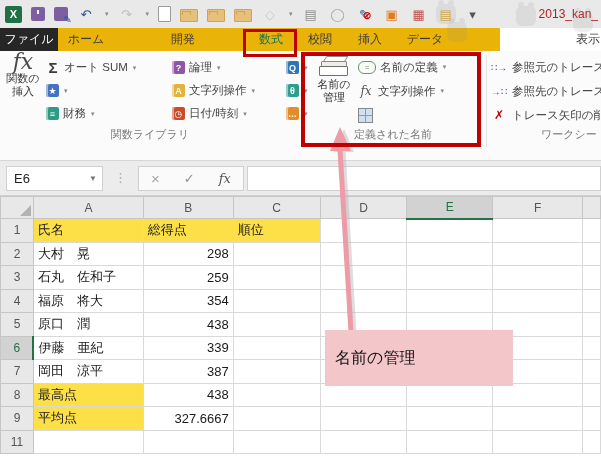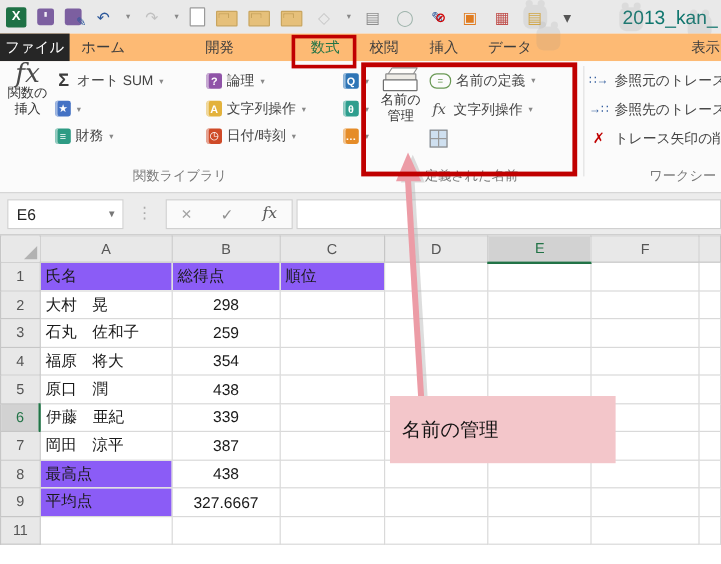--- a/index.html
+++ b/index.html
@@ -13,25 +13,25 @@
   .q-xl{width:17px;height:17px;background:#1e7145;color:#fff;font-size:11px;font-weight:bold;border-radius:2px}
   .q-floppy{width:14px;height:14px;background:#7c5fa0;border-radius:2px}
   .q-floppy::before{content:"";position:absolute;top:3px;left:6px;right:6px;height:4px;background:#fff;opacity:.9}
   .q-floppy::after{content:"";position:absolute;bottom:3px;left:7px;right:7px;height:3px;background:#d9cfe8}
   .q-edit::before{content:"✎";position:absolute;right:-4px;bottom:-4px;font-size:10px;color:#2b579a;background:none;height:auto;left:auto;top:auto;opacity:1}
   .q-page{width:11px;height:14px;background:#fff;border:1px solid #9a9a9a;border-radius:1px}
   .q-folder{width:16px;height:11px;background:#e6c07a;border:1px solid #c9a55e;border-radius:1px;margin-top:3px}
   .q-folder::before{content:"";position:absolute;top:1px;left:1px;width:7px;height:3px;background:#e6c07a;border:1px solid #c9a55e;border-bottom:none;border-radius:1px 1px 0 0}
   .q-nopen::after{content:"⊘";position:absolute;left:7px;top:5px;font-size:11px;color:#d00000;font-weight:bold}
   .dd{font-size:7px;color:#888;margin-left:1px}
-  .title-text{position:absolute;right:3px;top:7px;font-size:16px;color:#0f766e}
+  .title-text{position:absolute;right:3px;top:7px;font-size:12px;color:#b91c1c}
   .ghost{position:absolute;width:20px;height:20px;background:#8f8f8f;opacity:.14;border-radius:6px}
   .ghost::before{content:"";position:absolute;top:-4px;left:2px;width:6px;height:6px;background:#8f8f8f;border-radius:3px;box-shadow:10px 0 0 #8f8f8f}
   
-  .tabbar{position:absolute;left:0;top:28px;width:601px;height:23px;background:#fdba74}
+  .tabbar{position:absolute;left:0;top:28px;width:500px;height:23px;background:#eab308}
   .tab{position:absolute;top:0;height:23px;display:flex;align-items:center;justify-content:center;
        font-size:12px;color:#3d3d3d;cursor:default;white-space:nowrap}
   #t-file{left:0;width:58px;background:#262626;color:#fff}
   #t-home{left:63px;width:46px}
   #t-my{left:109px;width:50px}
   #t-dev{left:161px;width:44px}
   #t-form{left:246px;width:50px;color:#217346}
   #t-rev{left:299px;width:42px}
   #t-ins{left:349px;width:42px}
   #t-data{left:400px;width:50px}
@@ -61,21 +61,21 @@
   .bk{width:13px;height:13px;border-radius:2px;display:inline-flex;align-items:center;justify-content:center;
       color:#fff;font-size:9px;font-weight:bold;box-shadow:inset 2px 0 0 rgba(255,255,255,.5);flex:none}
   .tag-ic{width:16px;height:11px;border:1px solid #6a9955;border-radius:6px;display:inline-flex;
           align-items:center;justify-content:center;font-size:8px;color:#6a9955;flex:none}
   .fx-sm{font-family:"DejaVu Serif","Liberation Serif",serif;font-style:italic;font-size:12px;color:#555;width:16px;text-align:center}
   .grid-ic{width:13px;height:13px;border:1px solid #888;flex:none;
            background:linear-gradient(#999,#999) 50% 0/1px 100% no-repeat,
                       linear-gradient(#999,#999) 0 50%/100% 1px no-repeat,#cfe0f0}
   .tr-ic{width:18px;text-align:center;font-size:10px;color:#2b579a;flex:none}
   .tr-ic.red{color:#c00000;font-size:12px}
-  .grouplabel{position:absolute;top:88px;font-size:11px;color:#777;white-space:nowrap}
+  .grouplabel{position:absolute;top:76px;font-size:11px;color:#777;white-space:nowrap}
   #gl-lib{left:0;width:300px;text-align:center}
   #gl-dn{left:318px;width:150px;text-align:center}
   #gl-ws{left:541px;width:60px;overflow:hidden}
   .vsep{position:absolute;left:486px;top:4px;height:92px;width:1px;background:#e2e2e2}
   
   .fbar{position:absolute;left:0;top:160px;width:601px;height:36px;background:#ececec;
         border-top:1px solid #d6d6d6;border-bottom:1px solid #cfcfcf;box-sizing:border-box}
   .namebox{position:absolute;left:6px;top:5px;width:97px;height:25px;background:#fff;border:1px solid #d0d0d0;
            box-sizing:border-box;font-size:13px;color:#222;display:flex;align-items:center;padding-left:7px}
   .nb-dd{position:absolute;right:5px;font-size:8px;color:#777}
@@ -91,22 +91,22 @@
   #sheet{position:absolute;left:0;top:196px;width:601px;height:274px;overflow:hidden;background:#fff}
   table.xl{border-collapse:collapse;table-layout:fixed}
   table.xl th,table.xl td{padding:0;overflow:hidden;white-space:nowrap;box-sizing:border-box}
   .chc,.rh,.corner{background:#e8e8e8;border:1px solid #c6c6c6;font-weight:normal;font-size:12px;color:#555;text-align:center}
   .chc.sel{background:#d2d2d2;color:#217346;border-bottom:2px solid #217346}
   .rh.sel{background:#d2d2d2;color:#217346;border-right:2px solid #217346}
   .corner{position:relative}
   .tri{position:absolute;right:2px;bottom:2px;width:0;height:0;border-left:11px solid transparent;border-bottom:11px solid #b2b2b2}
   table.xl td{border:1px solid #d9d9d9;font-size:13px;color:#1a1a1a;padding:0 4px}
   td.tb{border:1.5px solid #141414}
-  td.fill{background:#8b5cf6}
-  td.num{text-align:center}
+  td.fill{background:#fde047}
+  td.num{text-align:right}
   td.h1{color:#1f1f1f}
   
   .redbox{position:absolute;border:3px solid #c00000;z-index:45;pointer-events:none;box-sizing:border-box}
   #redbox-tab{left:243px;top:29px;width:54px;height:28px}
   #redbox-group{left:301px;top:52px;width:180px;height:95px;border-width:4px}
   #arrow-svg{position:absolute;left:0;top:0;z-index:40;pointer-events:none}
   .callout{position:absolute;left:325px;top:330px;width:188px;height:56px;background:#f3c6ca;z-index:50;
            display:flex;align-items:center;padding-left:10px;box-sizing:border-box;font-size:16px;color:#111}
 </style>
 </head>

